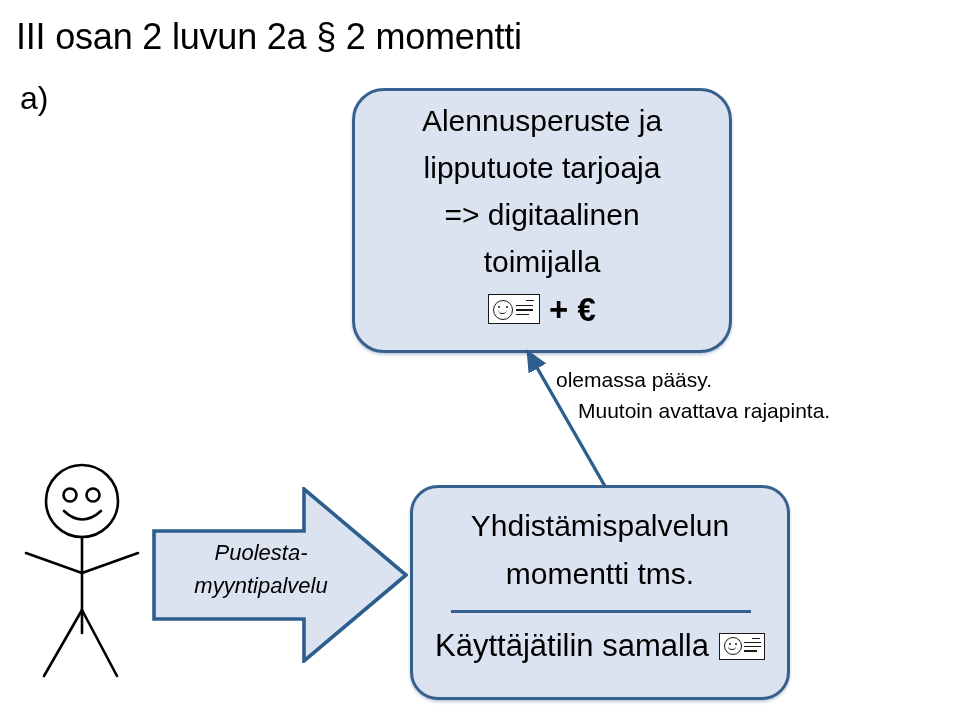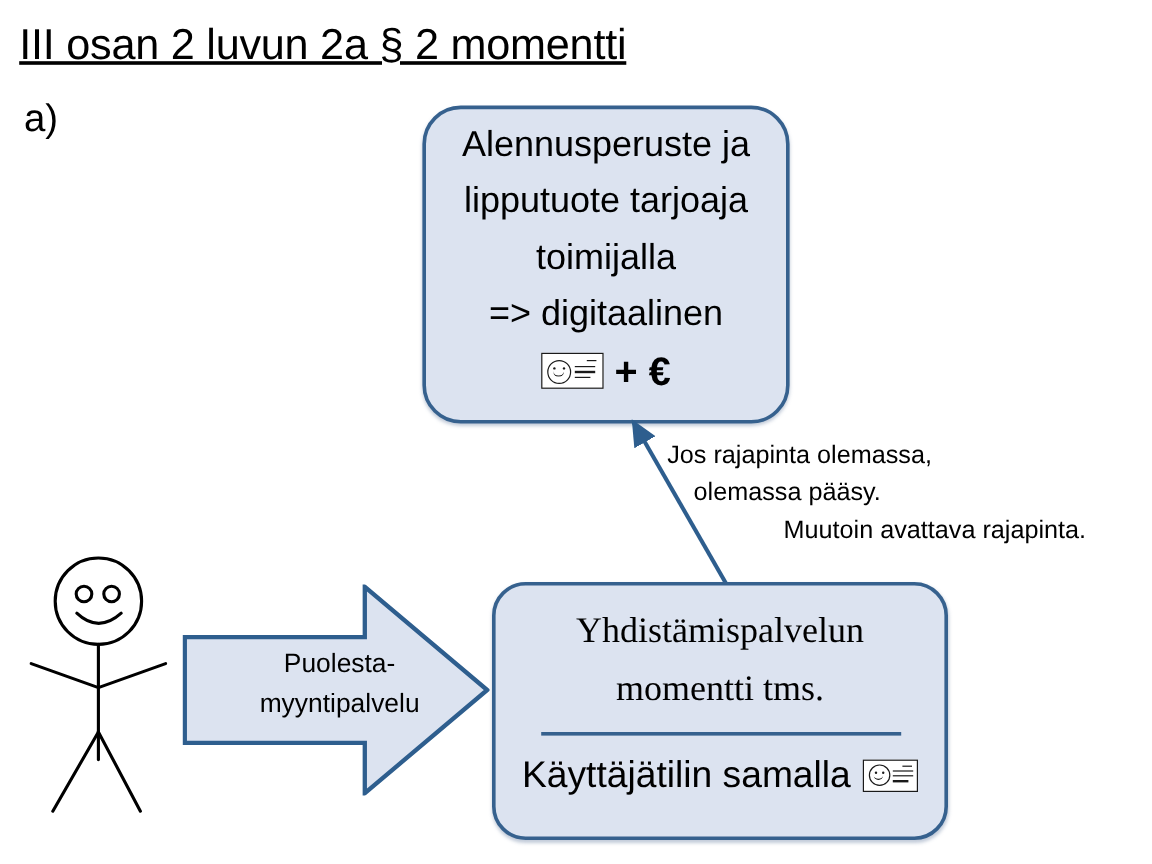--- a/index.html
+++ b/index.html
@@ -24,21 +24,20 @@
 
   
   .slide-title {
     position: absolute;
     left: 16px;
     top: 16px;
     font-size: 36px;
     line-height: 42px;
     letter-spacing: -0.2px;
     white-space: nowrap;
-    text-decoration: underline;
   }
   .slide-subtitle {
     position: absolute;
     left: 20px;
     top: 78px;
     font-size: 32px;
     line-height: 40px;
   }
 
   
@@ -46,21 +45,21 @@
     position: absolute;
     box-sizing: border-box;
     background: #dce3f0;
     border: 3px solid #36618e;
     border-radius: 26px;
     box-shadow: 0 2px 3px rgba(120,140,170,0.45);
   }
   .box-top {
     left: 352px;
     top: 88px;
-    width: 306px;
+    width: 380px;
     height: 265px;
     border-radius: 32px;
   }
   .box-bottom {
     left: 410px;
     top: 485px;
     width: 380px;
     height: 215px;
     border-radius: 28px;
   }
@@ -69,21 +68,21 @@
     left: 0;
     right: 0;
     text-align: center;
   }
   .box-top .box-lines { top: 6px; }
   .box-line {
     font-size: 30px;
     line-height: 47px;
     white-space: nowrap;
   }
-  .box-bottom .box-lines { top: 14px; font-family: Liberation Serif, serif; }
+  .box-bottom .box-lines { top: 14px; }
   .box-bottom .box-line { font-size: 30px; line-height: 48px; }
 
   
   .badge-row {
     display: flex;
     align-items: center;
     justify-content: center;
     gap: 9px;
     height: 44px;
     margin-top: 2px;
@@ -209,24 +208,25 @@
   .block-arrow {
     position: absolute;
     left: 152px;
     top: 487px;
     width: 256px;
     height: 176px;
   }
   .block-arrow svg { display: block; }
   .arrow-text {
     position: absolute;
-    left: 22px;
+    left: 0;
     top: 49px;
     width: 218px;
     text-align: center;
+    font-style: italic;
   }
   .arrow-text div {
     font-size: 22px;
     line-height: 33px;
     white-space: nowrap;
   }
 
   
   .connector {
     position: absolute;
@@ -250,22 +250,22 @@
 
 <div id="slide">
 
   <div class="slide-title">III osan 2 luvun 2a § 2 momentti</div>
   <div class="slide-subtitle">a)</div>
 
   <div class="roundbox box-top">
     <div class="box-lines">
       <div class="box-line">Alennusperuste  ja</div>
       <div class="box-line">lipputuote  tarjoaja</div>
+      <div class="box-line">=&gt; digitaalinen</div>
       <div class="box-line">toimijalla</div>
-      <div class="box-line">=&gt; digitaalinen</div>
       <div class="badge-row">
         <span class="idcard">
           <span class="face">
             <span class="smile"></span>
           </span>
           <span class="lines">
             <i></i>
               <i></i>
               <i></i>
               <i></i>
@@ -281,21 +281,20 @@
       <defs>
         <marker id="arrowhead" markerWidth="7" markerHeight="7" refX="5.6" refY="3" orient="auto">
           <path d="M0,0 L6.5,3 L0,6 z" fill="#2e5e8e"></path>
         </marker>
       </defs>
       <line x1="86" y1="148" x2="8" y2="12" stroke="#2e5e8e" stroke-width="3.4" marker-end="url(#arrowhead)"></line>
     </svg>
   </div>
 
   <div class="annotation">
-    <div class="ann-line">Jos rajapinta olemassa,</div>
     <div class="ann-line">olemassa pääsy.</div>
     <div class="ann-line">Muutoin avattava rajapinta.</div>
   </div>
 
   <div class="roundbox box-bottom">
     <div class="box-lines">
       <div class="box-line">Yhdistämispalvelun</div>
       <div class="box-line">momentti tms.</div>
     </div>
     <div class="divider"></div>

